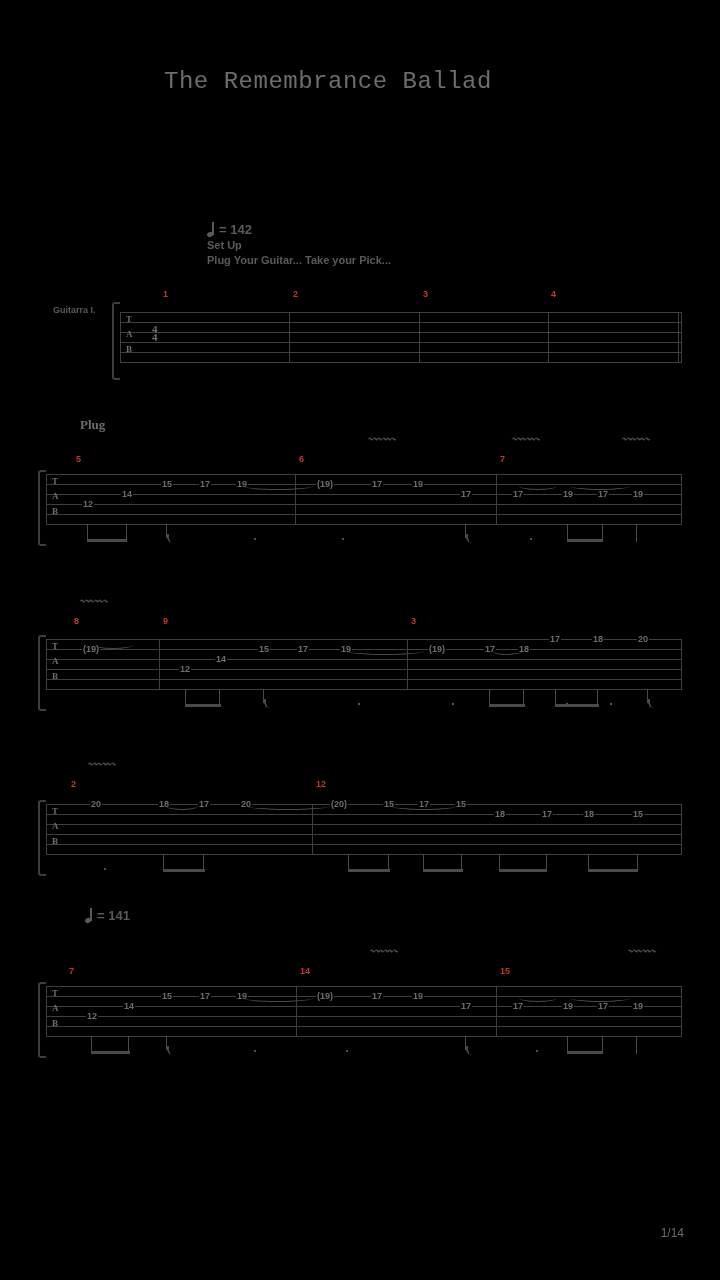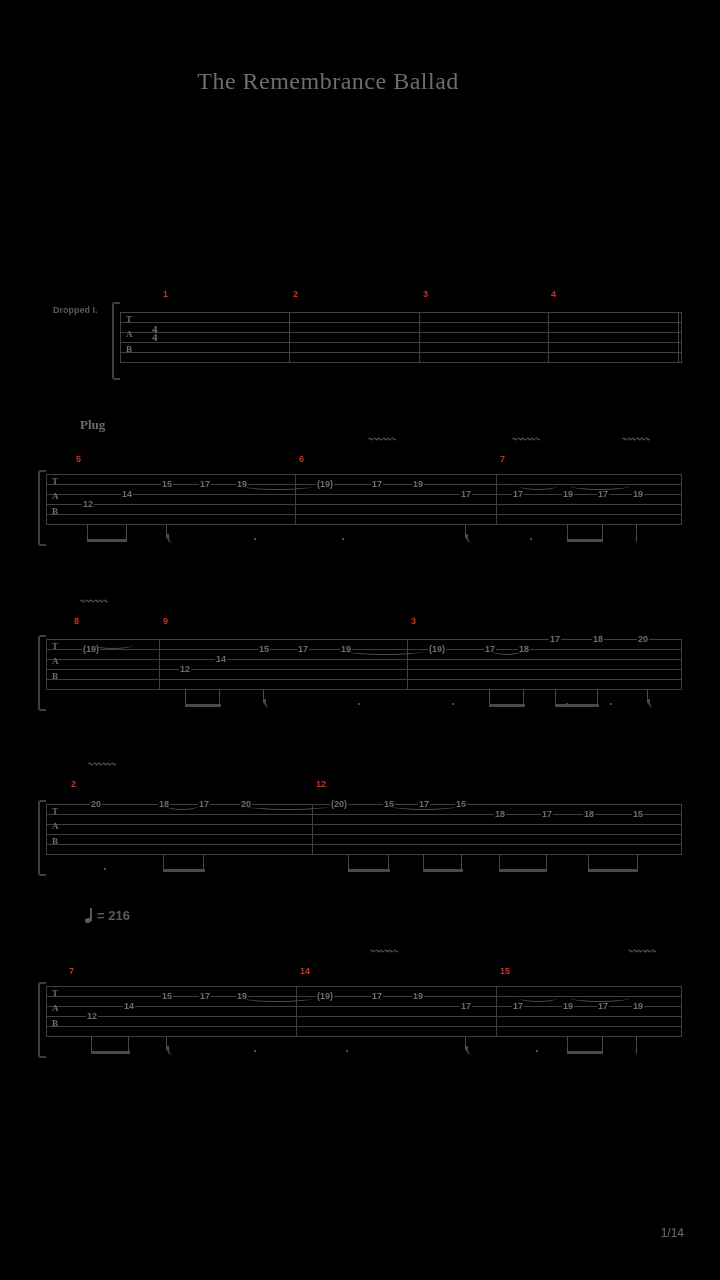--- a/index.html
+++ b/index.html
@@ -1,18 +1,18 @@
 <!DOCTYPE html>
 <html><head>
 <meta charset="utf-8">
 <style>
   html,body{margin:0;padding:0;background:#000;}
   body{width:720px;height:1280px;position:relative;font-family:"Liberation Sans",sans-serif;overflow:hidden;}
   .page{position:absolute;inset:0;}
-  .title{position:absolute;top:68px;left:0;width:656px;text-align:center;color:#6d6d6d;font-size:24px;font-family:Liberation Serif, serif;letter-spacing:.5px;}
+  .title{position:absolute;top:68px;left:0;width:656px;text-align:center;color:#6d6d6d;font-size:24px;font-family:Liberation Mono, monospace;letter-spacing:.5px;}
   .tuning{position:absolute;left:40px;top:124px;color:#5a5a5a;font-size:10px;font-weight:bold;line-height:15px;}
   .tempo-block{position:absolute;left:207px;top:222px;color:#5a5a5a;font-size:11px;font-weight:bold;line-height:15px;}
   .tempo-num{font-size:13px;}
   .note-glyph{position:relative;display:inline-block;width:9px;height:14px;vertical-align:-3px;}
   .note-glyph .head{position:absolute;left:0;bottom:0;width:6px;height:5px;background:#5a5a5a;border-radius:50%;transform:rotate(-20deg);}
   .note-glyph .stem{position:absolute;left:5px;bottom:2px;width:1.5px;height:13px;background:#5a5a5a;}
   .subtitle{color:#5a5a5a;}
   .sectionlabel{position:absolute;color:#6d6d6d;font-size:13px;font-weight:bold;font-family:"Liberation Serif",serif;}
   .instrument{position:absolute;color:#5a5a5a;font-size:9px;font-weight:bold;}
   .sys{position:absolute;}
@@ -33,23 +33,31 @@
   .pagenum{position:absolute;right:36px;bottom:40px;color:#6d6d6d;font-size:12px;}
 </style>
 </head>
 <body>
 
 <div class="page">
 
   <div class="title">The Remembrance Ballad</div>
 
 
+  <div class="tempo-block">
+    <div>
+      <span class="note-glyph"><span class="head"></span><span class="stem"></span></span>
+      <span class="tempo-num">= 142</span>
+    </div>
+    <div>Set Up</div>
+    <div class="subtitle">Plug Your Guitar... Take your Pick...</div>
+  </div>
 
   <div class="sys" style="left:0;top:300px;width:720px;height:90px;">
-    <div class="instrument" style="left:53px;top:5px;">Dropped I.</div>
+    <div class="instrument" style="left:53px;top:5px;">Guitarra I.</div>
     <div class="brace" style="left:112px;top:2px;height:74px;"></div>
     <div class="measnum" style="left:163px;top:-11px;">1</div>
     <div class="measnum" style="left:293px;top:-11px;">2</div>
     <div class="measnum" style="left:423px;top:-11px;">3</div>
     <div class="measnum" style="left:551px;top:-11px;">4</div>
 
     <div class="staff">
       <div class="sline" style="left:120px;top:12px;width:562px;"></div>
       <div class="sline" style="left:120px;top:22px;width:562px;"></div>
       <div class="sline" style="left:120px;top:32px;width:562px;"></div>
@@ -243,21 +251,21 @@
     <div class="stem" style="left:499px;top:64px;height:18px;"></div>
     <div class="stem" style="left:546px;top:64px;height:18px;"></div>
     <div class="beam" style="left:499px;top:79px;width:48px;"></div>
     <div class="stem" style="left:588px;top:64px;height:18px;"></div>
     <div class="stem" style="left:637px;top:64px;height:18px;"></div>
     <div class="beam" style="left:588px;top:79px;width:50px;"></div>
   </div>
 
   <div class="tempo-block" style="left:85px;top:908px;">
     <span class="note-glyph"><span class="head"></span><span class="stem"></span></span>
-    <span class="tempo-num">= 216</span>
+    <span class="tempo-num">= 141</span>
   </div>
 
   <div class="sys" style="left:0;top:972px;width:720px;height:110px;">
     <div class="brace" style="left:38px;top:10px;height:72px;"></div>
     <div class="measnum" style="left:69px;top:-6px;">7</div>
     <div class="measnum" style="left:300px;top:-6px;">14</div>
     <div class="measnum" style="left:500px;top:-6px;">15</div>
 
     <div class="vib" style="left:370px;top:-30px;">〰〰〰</div>
     <div class="vib" style="left:628px;top:-30px;">〰〰〰</div>

